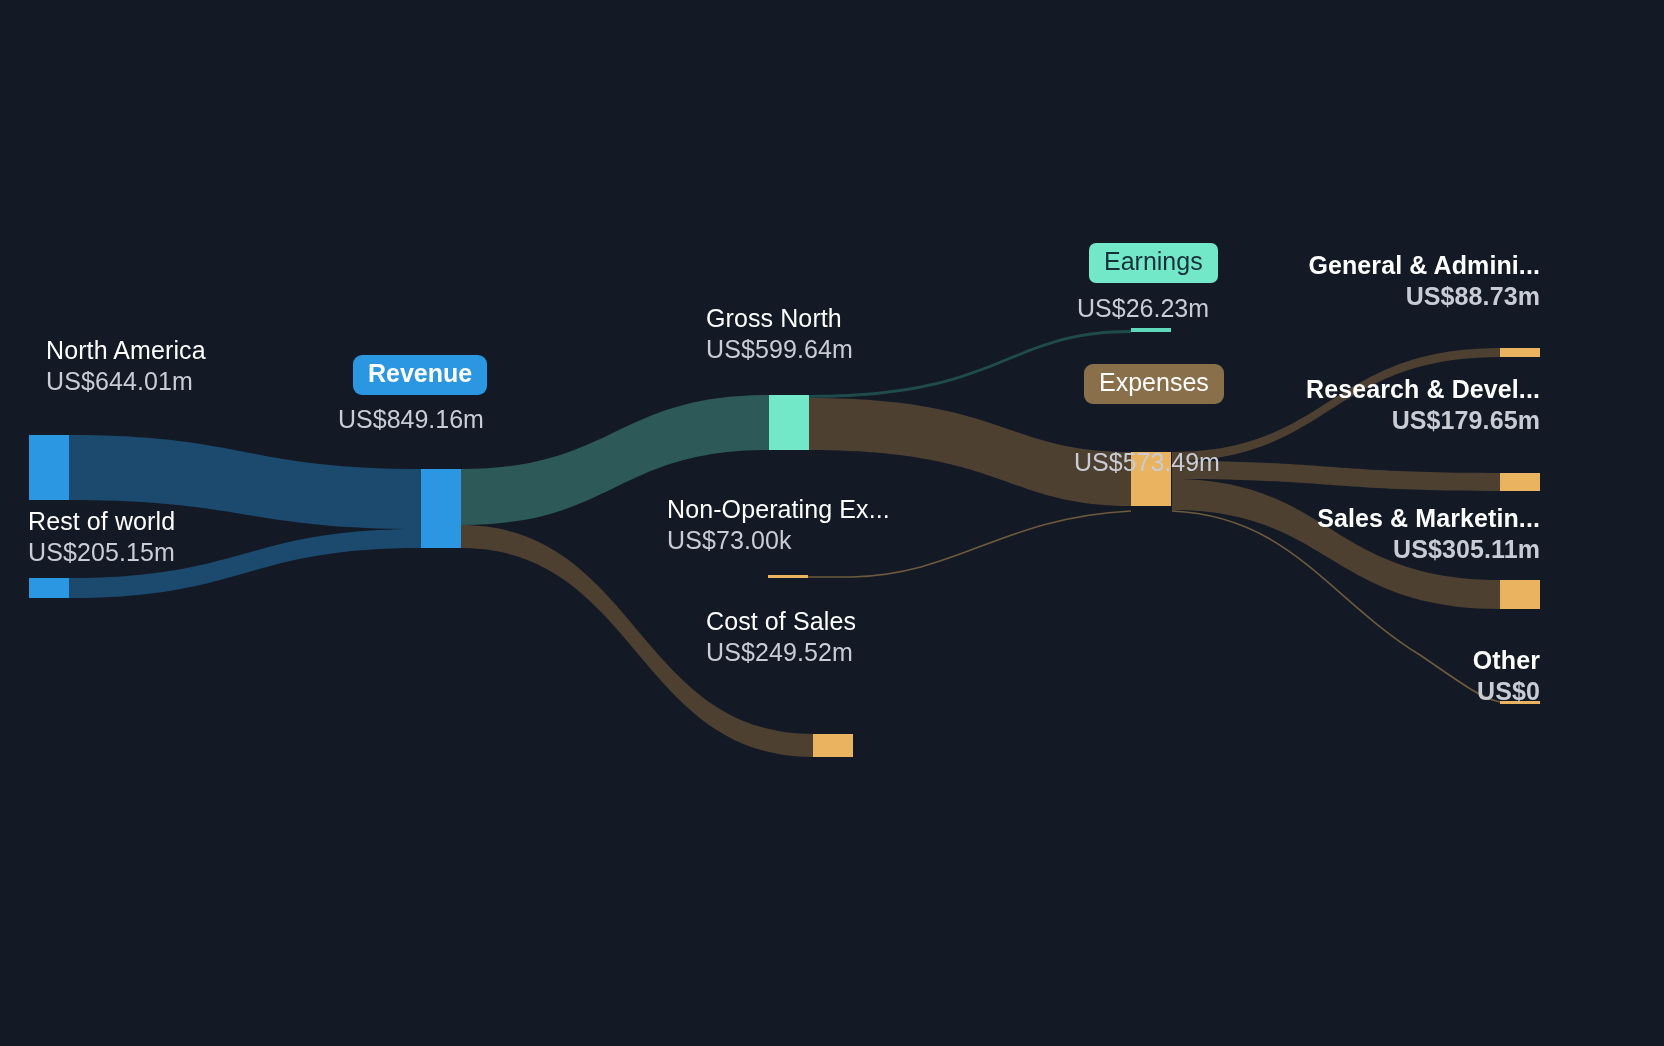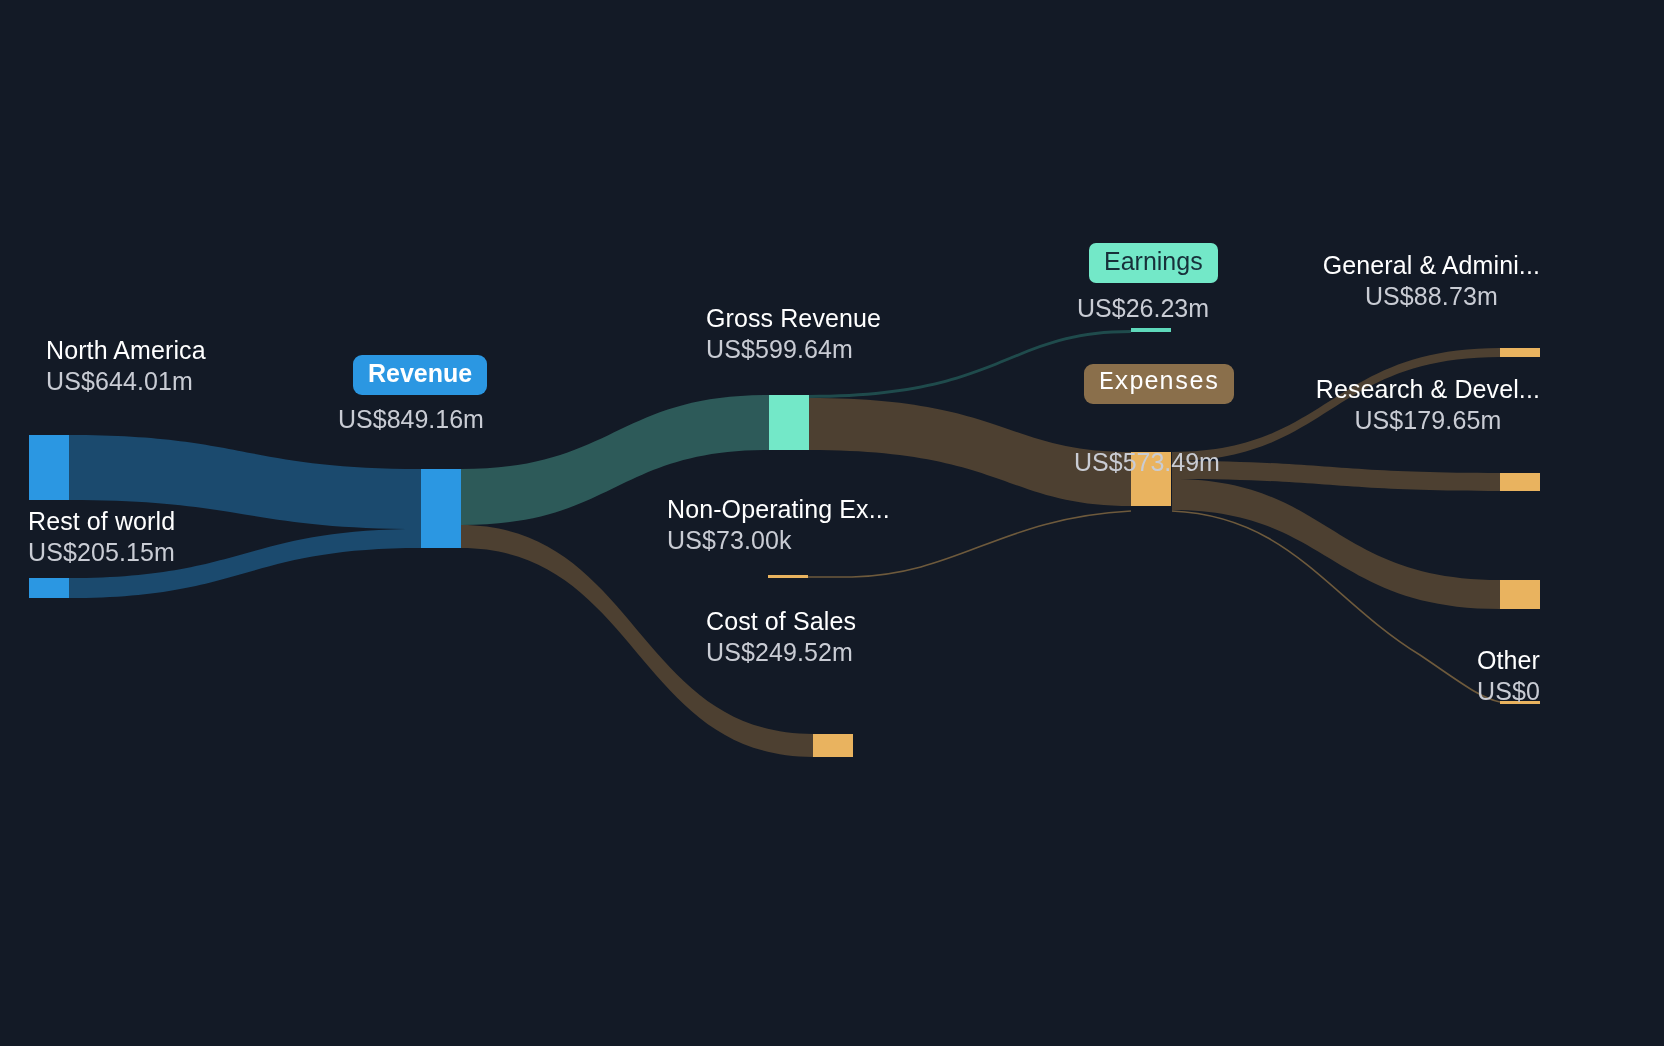--- a/index.html
+++ b/index.html
@@ -38,32 +38,32 @@
     font-size: 25px;
     letter-spacing: 0.1px;
   }
   .lbl .val {
     display: block;
     color: #c9ccd4;
     font-size: 25px;
     letter-spacing: 0.1px;
     margin-top: 5px;
   }
-  .lbl.right-align { text-align: center; }
+  .lbl.right-align { text-align: right; font-weight: bold; }
   .pill {
     position: absolute;
     border-radius: 9px;
     font-size: 25px;
     padding: 6px 15px 9px 15px;
     white-space: nowrap;
     line-height: 1;
   }
   .pill.revenue { background: #2b97e2; color: #ffffff; }
   .pill.earnings { background: #73e8c8; color: #17303a; border-radius: 7px; }
-  .pill.expenses { background: #8a6f4b; color: #ffffff; font-family: Liberation Mono, monospace; }
+  .pill.expenses { background: #8a6f4b; color: #ffffff; }
   .pillval {
     position: absolute;
     color: #c9ccd4;
     font-size: 25px;
     white-space: nowrap;
     line-height: 1;
   }
 </style>
 </head>
 <body>
@@ -161,21 +161,21 @@
 
   <div class="lbl" style="left:28px; top:509px;">
     <span class="name">Rest of world</span>
     <span class="val">US$205.15m</span>
   </div>
 
   <div class="pill revenue" style="left:353px; top:355px;font-weight:bold;">Revenue</div>
   <div class="pillval" style="left:338px; top:407px;">US$849.16m</div>
 
   <div class="lbl" style="left:706px; top:306px;">
-    <span class="name">Gross Revenue</span>
+    <span class="name">Gross North</span>
     <span class="val">US$599.64m</span>
   </div>
 
   <div class="lbl" style="left:667px; top:497px;">
     <span class="name">Non-Operating Ex...</span>
     <span class="val">US$73.00k</span>
   </div>
 
   <div class="lbl" style="left:706px; top:609px;">
     <span class="name">Cost of Sales</span>
@@ -191,19 +191,23 @@
   <div class="lbl right-align" style="right:124px; top:253px;">
     <span class="name">General &amp; Admini...</span>
     <span class="val">US$88.73m</span>
   </div>
 
   <div class="lbl right-align" style="right:124px; top:377px;">
     <span class="name">Research &amp; Devel...</span>
     <span class="val">US$179.65m</span>
   </div>
 
+  <div class="lbl right-align" style="right:124px; top:506px;">
+    <span class="name">Sales &amp; Marketin...</span>
+    <span class="val">US$305.11m</span>
+  </div>
 
   <div class="lbl right-align" style="right:124px; top:648px;">
     <span class="name">Other</span>
     <span class="val">US$0</span>
   </div>
 
 </div>
 
 </body></html>

